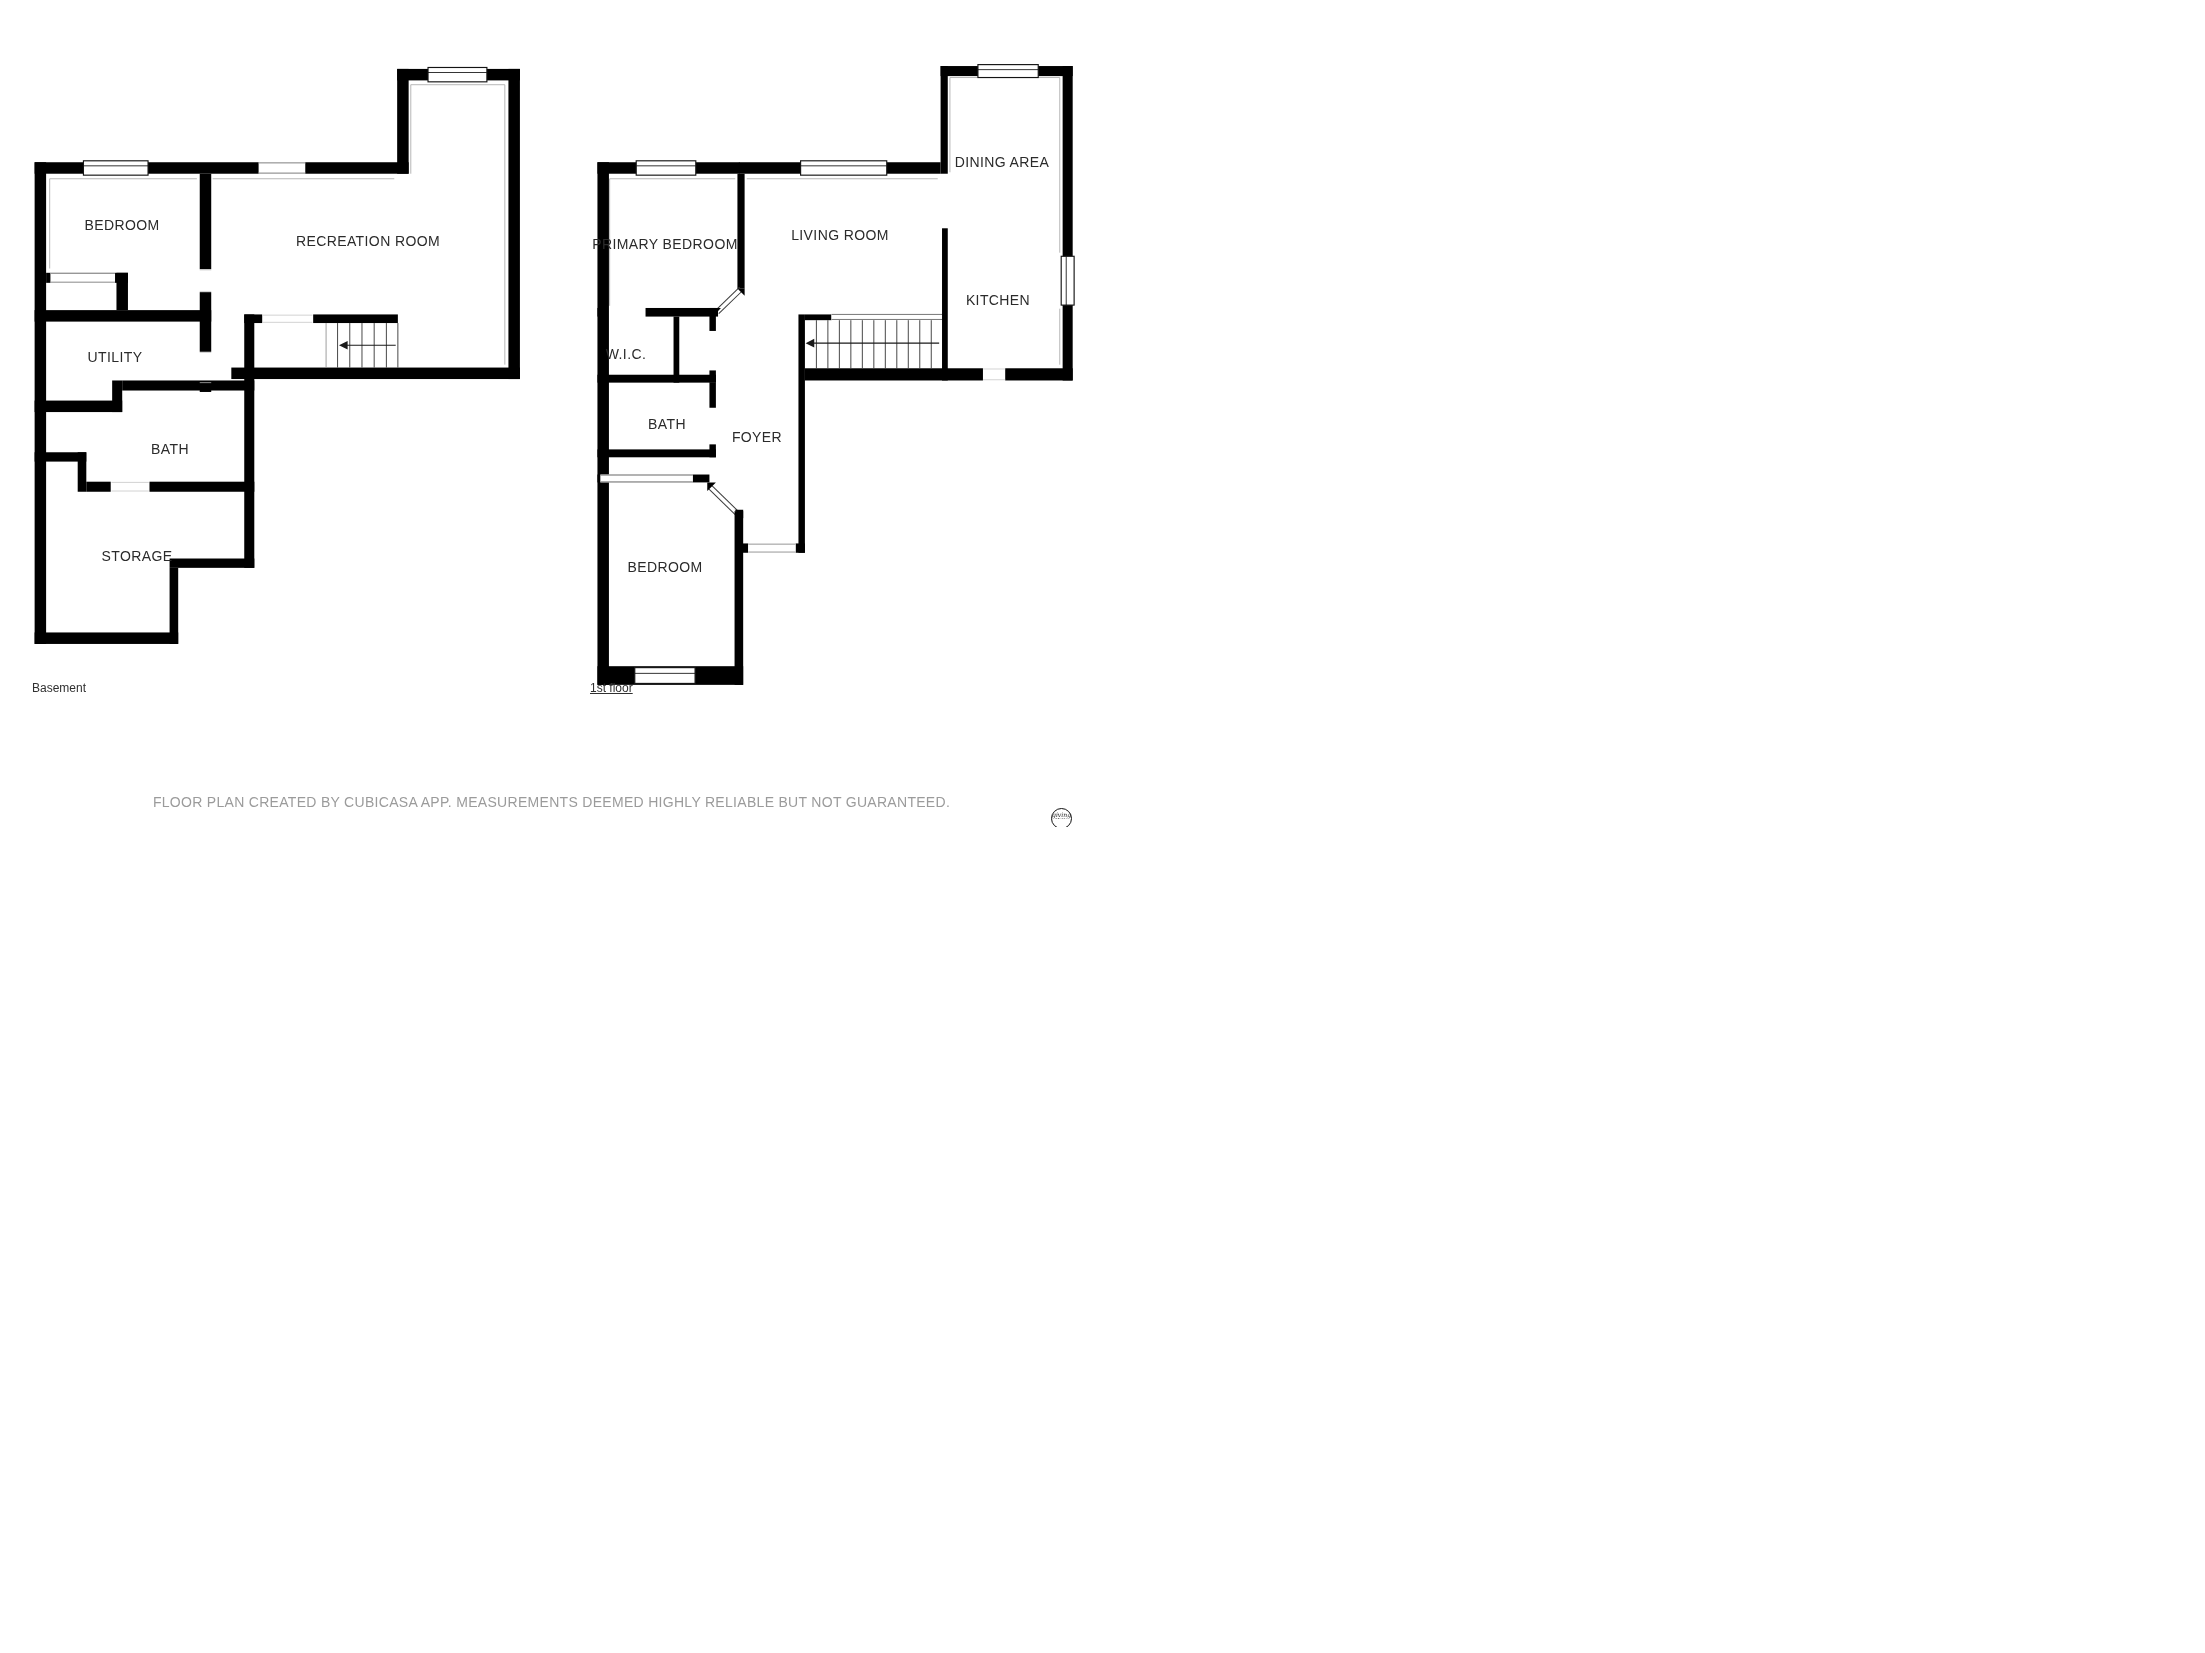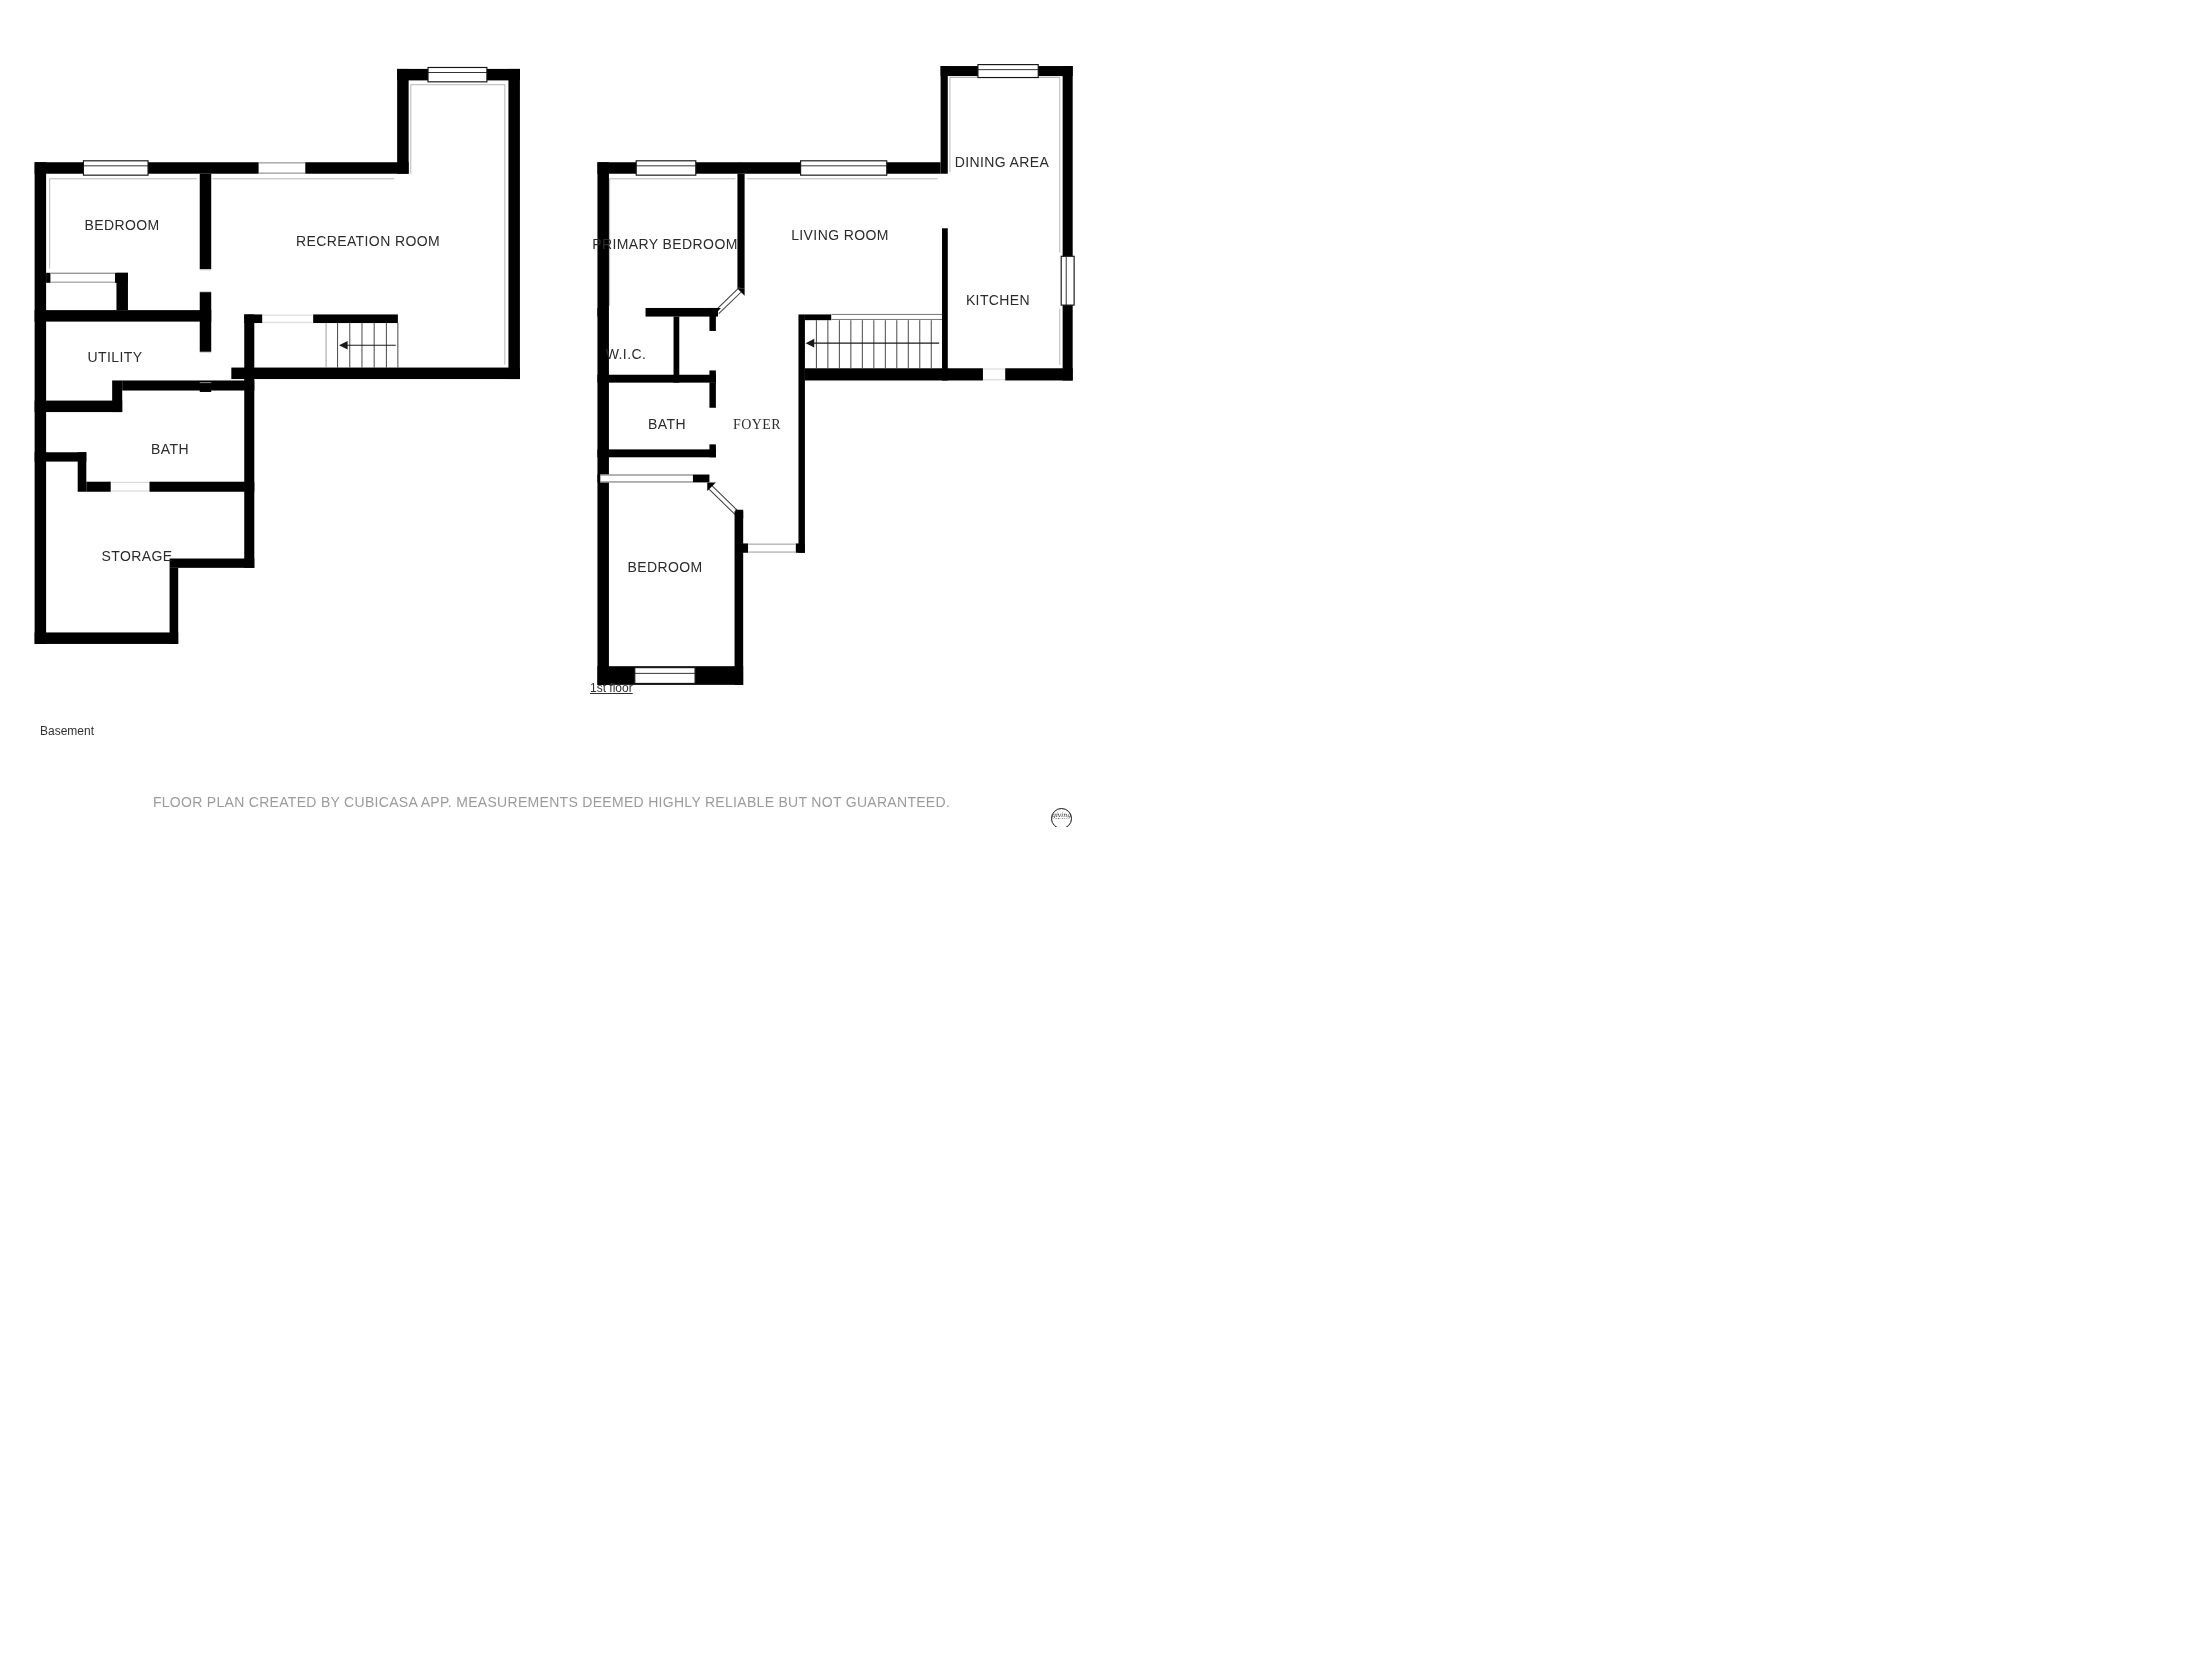--- a/index.html
+++ b/index.html
@@ -229,24 +229,24 @@
   <div class="room-label" style="left:115px;top:357px;text-align:center;">UTILITY</div>
   <div class="room-label" style="left:170px;top:449px;">BATH</div>
   <div class="room-label" style="left:111px;top:556px;margin-left:26px;">STORAGE</div>
 
   <div class="room-label" style="left:665px;top:231px;margin-top:13px;">PRIMARY BEDROOM</div>
   <div class="room-label" style="left:840px;top:235px;">LIVING ROOM</div>
   <div class="room-label" style="left:1002px;top:162px;">DINING AREA</div>
   <div class="room-label" style="left:998px;top:300px;text-align:right;">KITCHEN</div>
   <div class="room-label" style="left:626px;top:354px;">W.I.C.</div>
   <div class="room-label" style="left:667px;top:424px;">BATH</div>
-  <div class="room-label" style="left:757px;top:425px;font-family:Liberation Serif, serif;">FOYER</div>
+  <div class="room-label" style="left:757px;top:437px;">FOYER</div>
   <div class="room-label" style="left:665px;top:567px;">BEDROOM</div>
 
-  <div class="floor-label" style="left:40px;top:681px;margin-top:43px;">Basement</div>
+  <div class="floor-label" style="left:32px;top:681px;">Basement</div>
   <div class="floor-label" style="left:590px;top:681px;text-decoration:underline;">1st floor</div>
 
   <div class="footer">FLOOR PLAN CREATED BY CUBICASA APP. MEASUREMENTS DEEMED HIGHLY RELIABLE BUT NOT GUARANTEED.</div>
 
   <div class="logo">
     <span class="script">giving</span>
     <span class="sub">REALTY</span>
   </div>
 
 </div>

